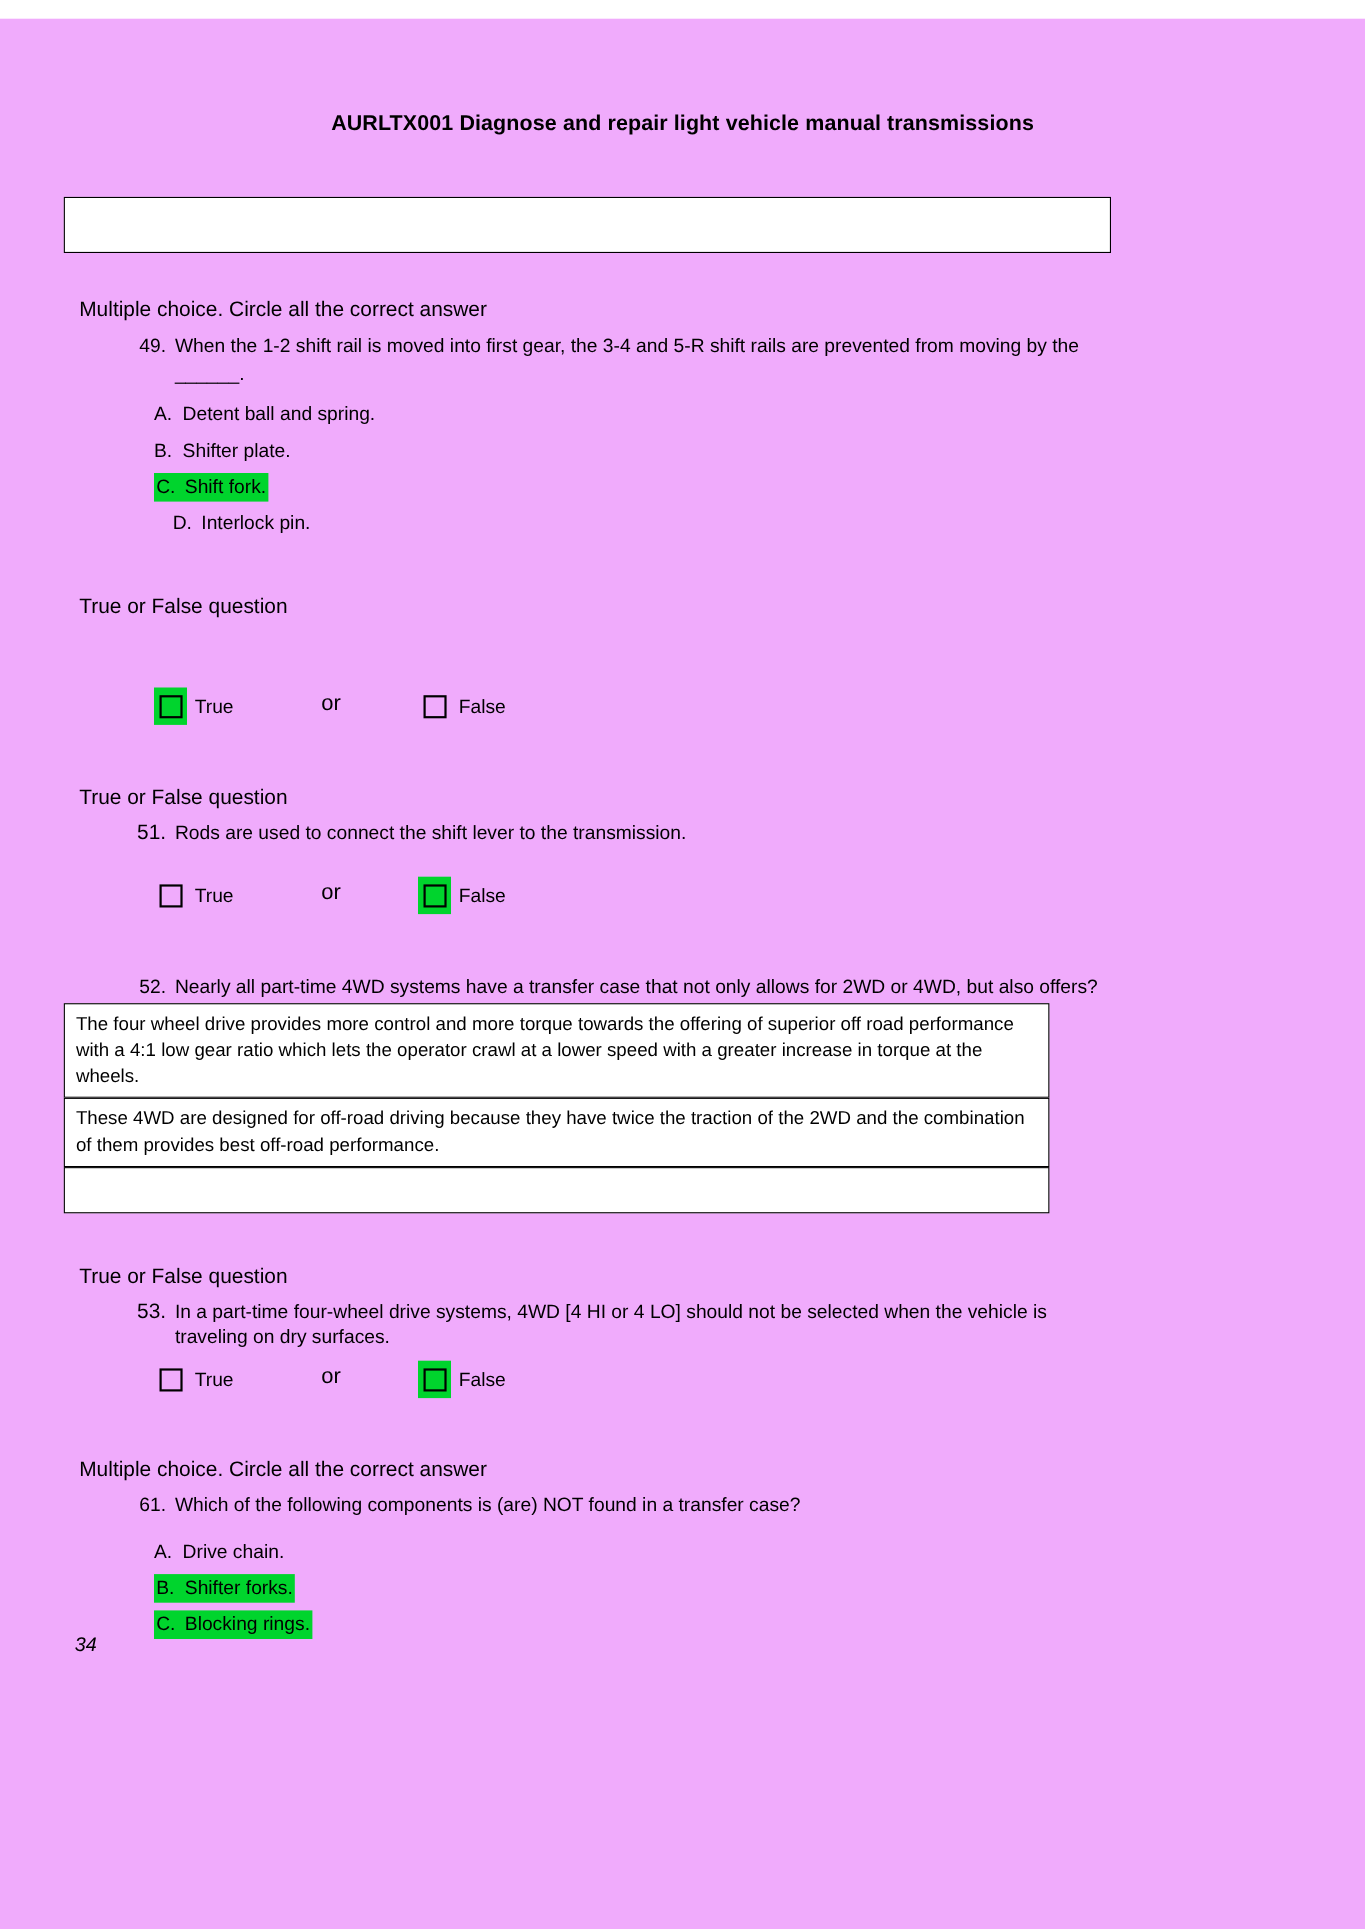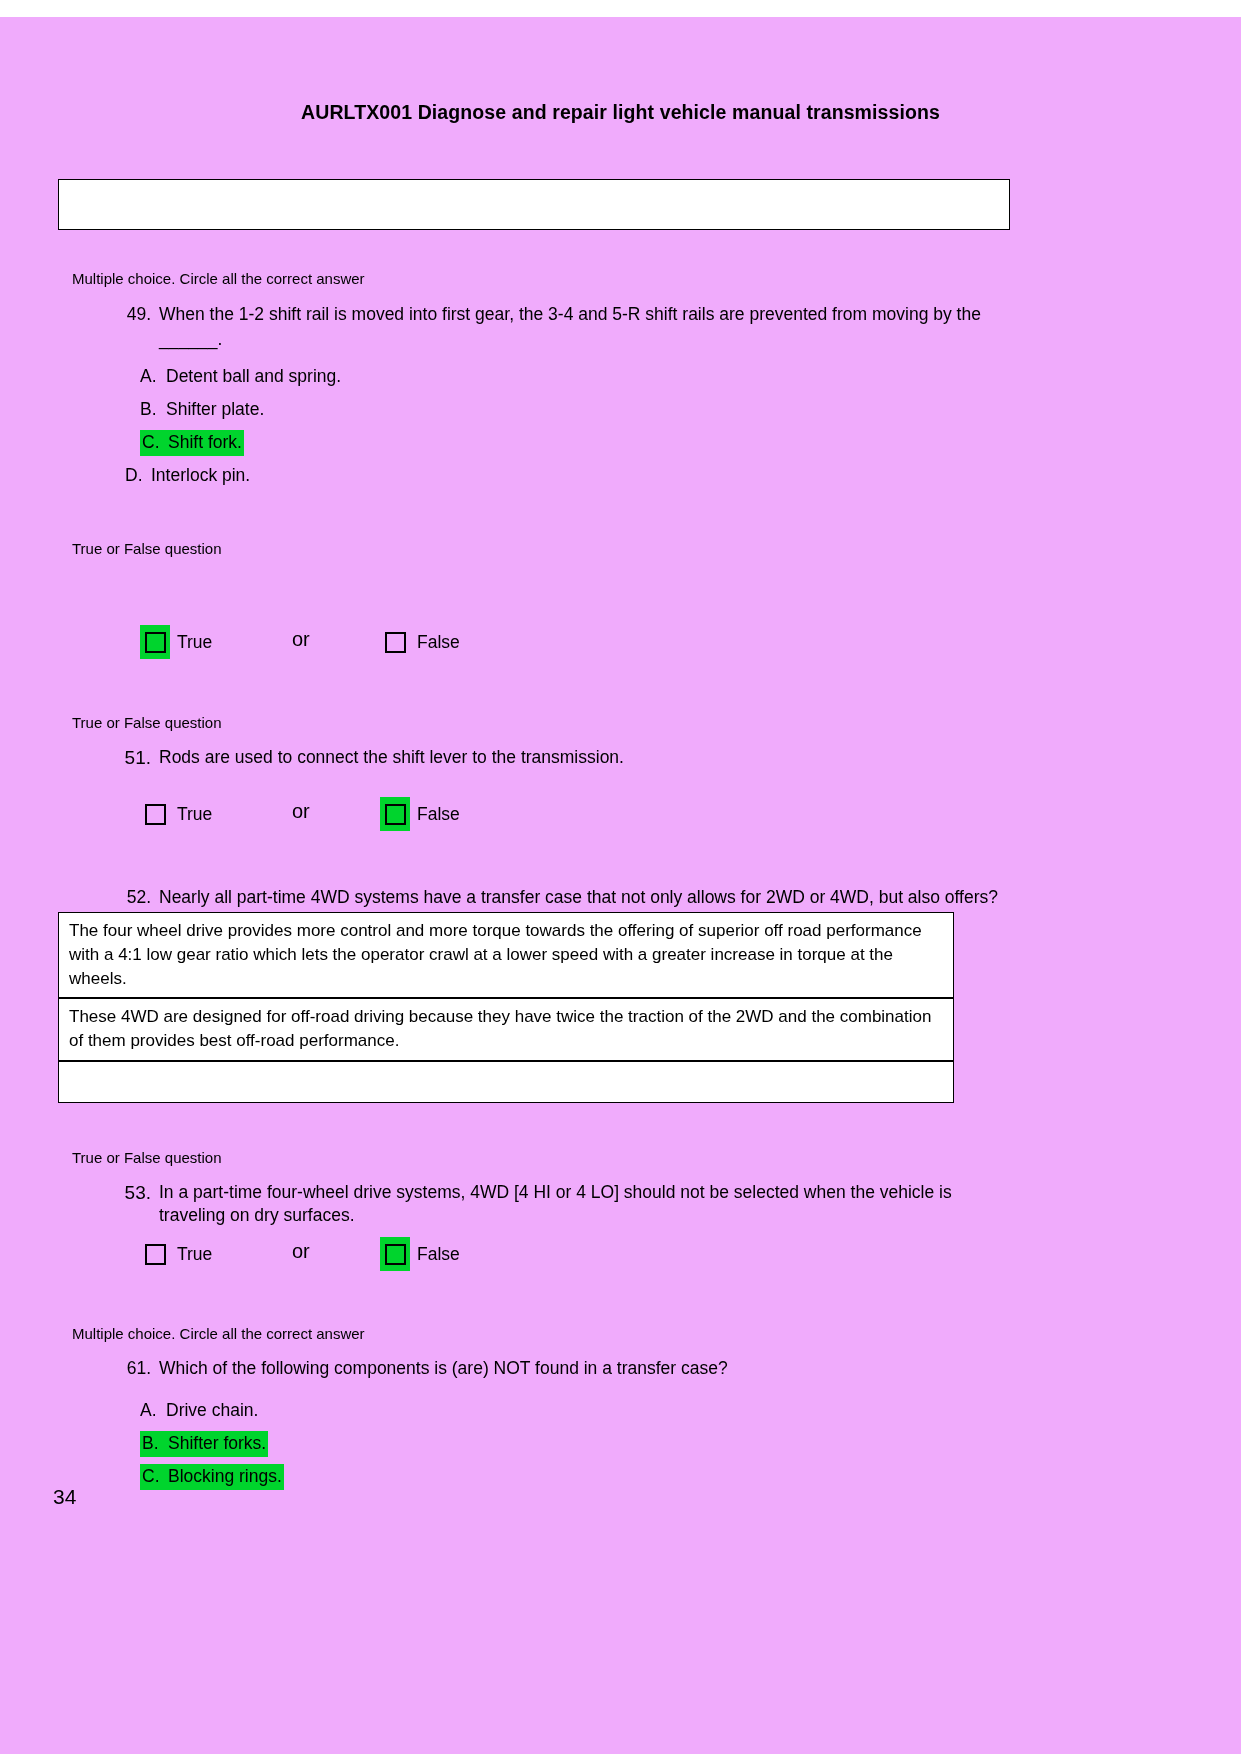--- a/index.html
+++ b/index.html
@@ -42,21 +42,21 @@
     width: 952px;
     height: 51px;
     border: 1.4px solid #000000;
     box-sizing: border-box;
     background: #ffffff;
   }
 
   
   .prompt {
     position: absolute;
-    font-size: 15px;
+    font-size: 19px;
     line-height: 1.38;
     white-space: nowrap;
   }
   .qline {
     position: absolute;
     font-size: 17.5px;
     line-height: 1.38;
   }
   .qnum {
     display: inline-block;
@@ -146,23 +146,24 @@
     padding: 6px 10px 8px 10px;
     width: 896px;
   }
   .answer-box.empty {
     padding: 0;
   }
 
   
   .page-number {
     position: absolute;
-    left: 53px;
+    left: 68px;
     top: 1468px;
-    font-size: 21px;
+    font-size: 18px;
+    font-style: italic;
   }
 </style>
 </head>
 <body>
 
 <div class="page">
 
   <div class="doc-header">AURLTX001 Diagnose and repair light vehicle manual transmissions</div>
 
   <div class="top-answer-box">
@@ -180,21 +181,21 @@
 
   <div class="option" style="left:140px; top:348px;">
     <span class="olet">A.</span><span class="otext">Detent ball and spring.</span>
   </div>
   <div class="option" style="left:140px; top:381px;">
     <span class="olet">B.</span><span class="otext">Shifter plate.</span>
   </div>
   <div class="option hl" style="left:140px; top:413px;">
     <span class="olet">C.</span><span class="otext">Shift fork.</span>
   </div>
-  <div class="option" style="left:125px; top:447px;">
+  <div class="option" style="left:157px; top:447px;">
     <span class="olet">D.</span><span class="otext">Interlock pin.</span>
   </div>
 
   <div class="prompt" style="left:72px; top:522px;">True or False question</div>
 
 
   <div class="tf-row" style="left:140px; top:608px; width:420px;">
     <div class="tf-item" style="left:0px; top:0px;">
       <span class="cbox-wrap marked">
           <span class="cbox"></span>

